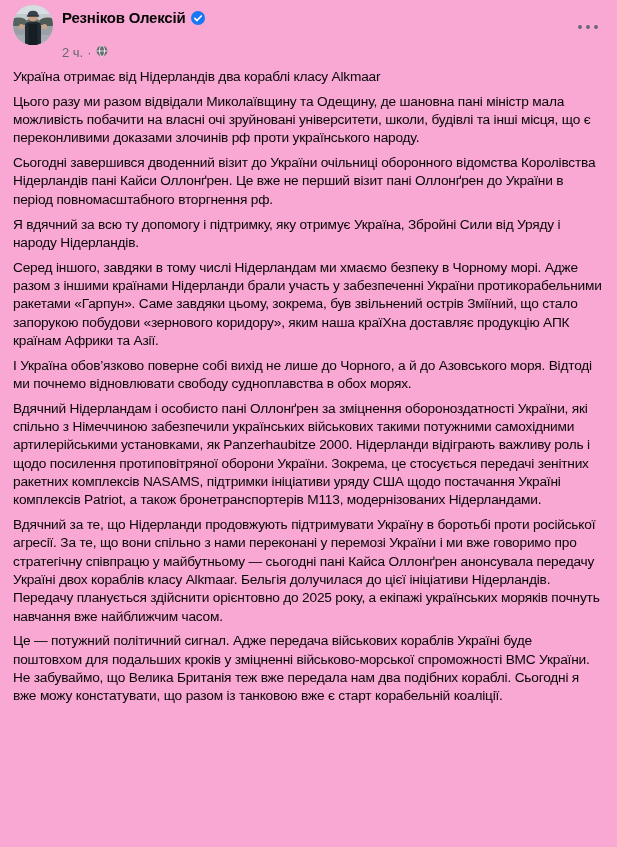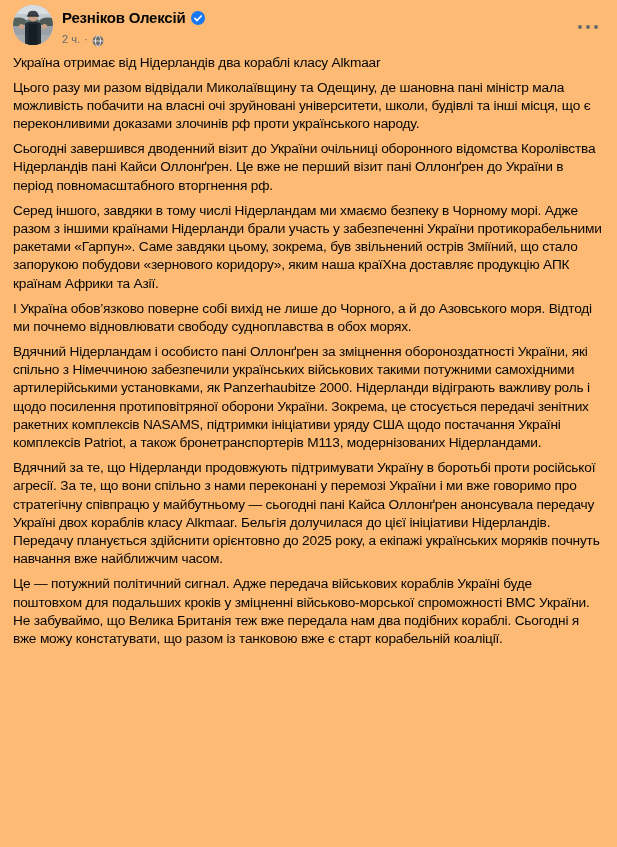--- a/index.html
+++ b/index.html
@@ -2,39 +2,39 @@
 <html lang="uk"><head>
 <meta charset="utf-8">
 <style>
   html, body { margin: 0; padding: 0; }
   body {
     width: 617px; height: 847px; overflow: hidden;
     background: #ffffff;
     font-family: "Liberation Sans", sans-serif;
     -webkit-font-smoothing: antialiased;
   }
-  .fb-post { width: 617px; height: 847px; overflow: hidden; background: #fdba74; }
+  .fb-post { width: 617px; height: 847px; overflow: hidden; background: #f9a8d4; }
 
   
   .header { display: flex; align-items: flex-start; padding: 5px 12px 0 13px; }
   .avatar {
     width: 40px; height: 40px; border-radius: 50%;
     overflow: hidden; flex: none; cursor: pointer; background: #c6ccd0;
   }
   .avatar svg { display: block; }
   .hmeta { margin-left: 9px; flex: 1 1 auto; min-width: 0; }
   .name-row { display: flex; align-items: center; margin-top: 3px; line-height: 19px; }
   .author {
     font-size: 15px; font-weight: 700; color: #050505;
     letter-spacing: -0.2px; cursor: pointer;
   }
   .badge { margin-left: 5px; display: inline-flex; align-items: center; }
   .sub-row {
-    display: flex; align-items: flex-end; gap: 4px;
-    margin-top: 4px; font-size: 11px; color: #65676B; line-height: 16px;
+    display: flex; align-items: flex-start; gap: 4px;
+    margin-top: 18px; font-size: 13px; color: #65676B; line-height: 16px;
   }
   .sub-row .ts { cursor: pointer; }
   .globe { display: inline-flex; align-items: center; opacity: 0.95; }
   .more {
     flex: none; padding: 11px 6px 6px 6px; cursor: pointer;
     border-radius: 50%;
   }
 
   
   .content {
@@ -101,20 +101,21 @@
         <circle cx="19" cy="3" r="1.9" fill="#606770"></circle>
       </svg>
     </div>
 
   </div>
 
   <div class="content">
     <p>Україна отримає від Нідерландів два кораблі класу Alkmaar</p>
     <p>Цього разу ми разом відвідали Миколаївщину та Одещину, де шановна пані міністр мала можливість побачити на власні очі зруйновані університети, школи, будівлі та інші місця, що є переконливими доказами злочинів рф проти українського народу.</p>
     <p>Сьогодні завершився дводенний візит до України очільниці оборонного відомства Королівства Нідерландів пані Кайси Оллонґрен. Це вже не перший візит пані Оллонґрен до України в період повномасштабного вторгнення рф.</p>
+    <p>Я вдячний за всю ту допомогу і підтримку, яку отримує Україна, Збройні Сили від Уряду і народу Нідерландів.</p>
     <p>Серед іншого, завдяки в тому числі Нідерландам ми хмаємо безпеку в Чорному морі. Адже разом з іншими країнами Нідерланди брали участь у забезпеченні України протикорабельними ракетами «Гарпун». Саме завдяки цьому, зокрема, був звільнений острів Зміїний, що стало запорукою побудови «зернового коридору», яким наша країХна доставляє продукцію АПК країнам Африки та Азії.</p>
     <p>І Україна обов’язково поверне собі вихід не лише до Чорного, а й до Азовського моря. Відтоді ми почнемо відновлювати свободу судноплавства в обох морях.</p>
     <p>Вдячний Нідерландам і особисто пані Оллонґрен за зміцнення обороноздатності України, які спільно з Німеччиною забезпечили українських військових такими потужними самохідними артилерійськими установками, як Panzerhaubitze 2000. Нідерланди відіграють важливу роль і щодо посилення протиповітряної оборони України. Зокрема, це стосується передачі зенітних ракетних комплексів NASAMS, підтримки ініціативи уряду США щодо постачання  Україні комплексів Patriot, а також бронетранспортерів М113, модернізованих Нідерландами.</p>
     <p>Вдячний за те, що Нідерланди продовжують підтримувати Україну в боротьбі проти російської агресії. За те, що вони спільно з нами переконані у перемозі України і ми вже говоримо про стратегічну співпрацю у майбутньому — сьогодні пані Кайса Оллонґрен анонсувала передачу Україні двох кораблів класу Alkmaar. Бельгія долучилася до цієї ініціативи Нідерландів.
 Передачу планується здійснити орієнтовно до 2025 року, а екіпажі українських моряків почнуть навчання вже найближчим часом.</p>
     <p>Це — потужний політичний сигнал. Адже передача військових кораблів Україні буде поштовхом для подальших кроків у зміцненні військово-морської спроможності ВМС України. Не забуваймо, що Велика Британія теж вже передала нам два подібних кораблі. Сьогодні я вже можу констатувати, що разом із танковою вже є старт корабельній коаліції.</p>
   </div>
 
 </div>
 

